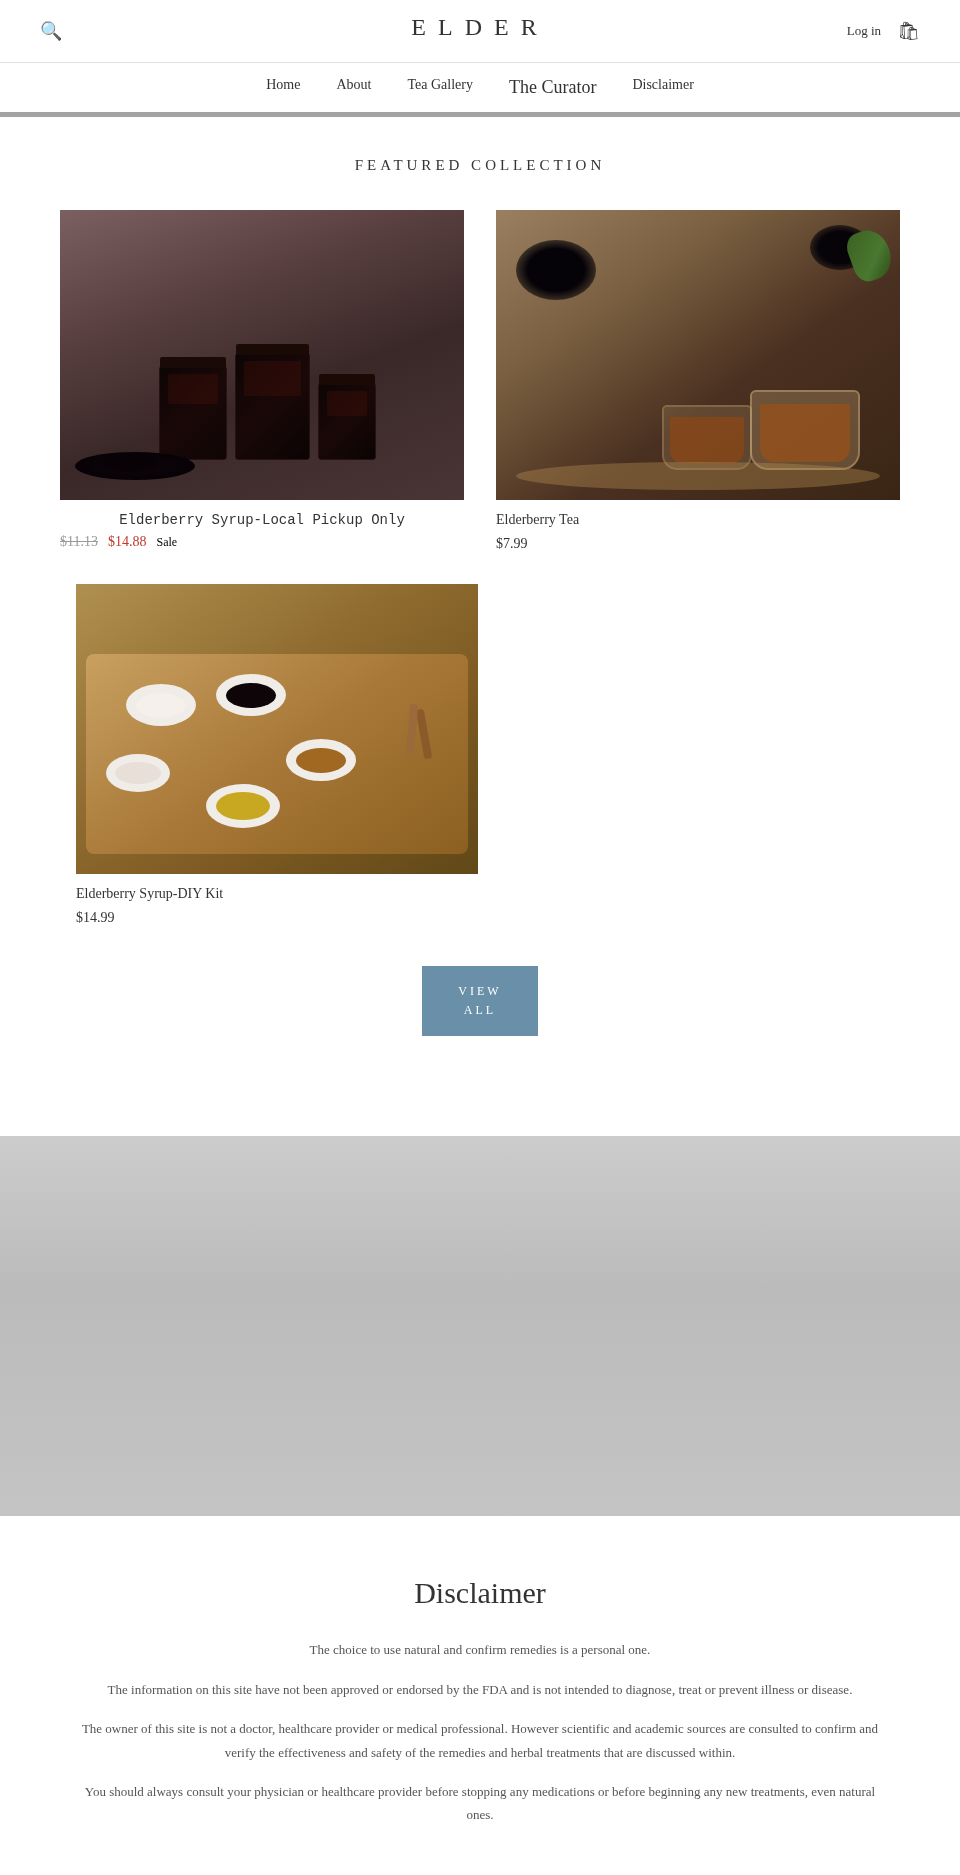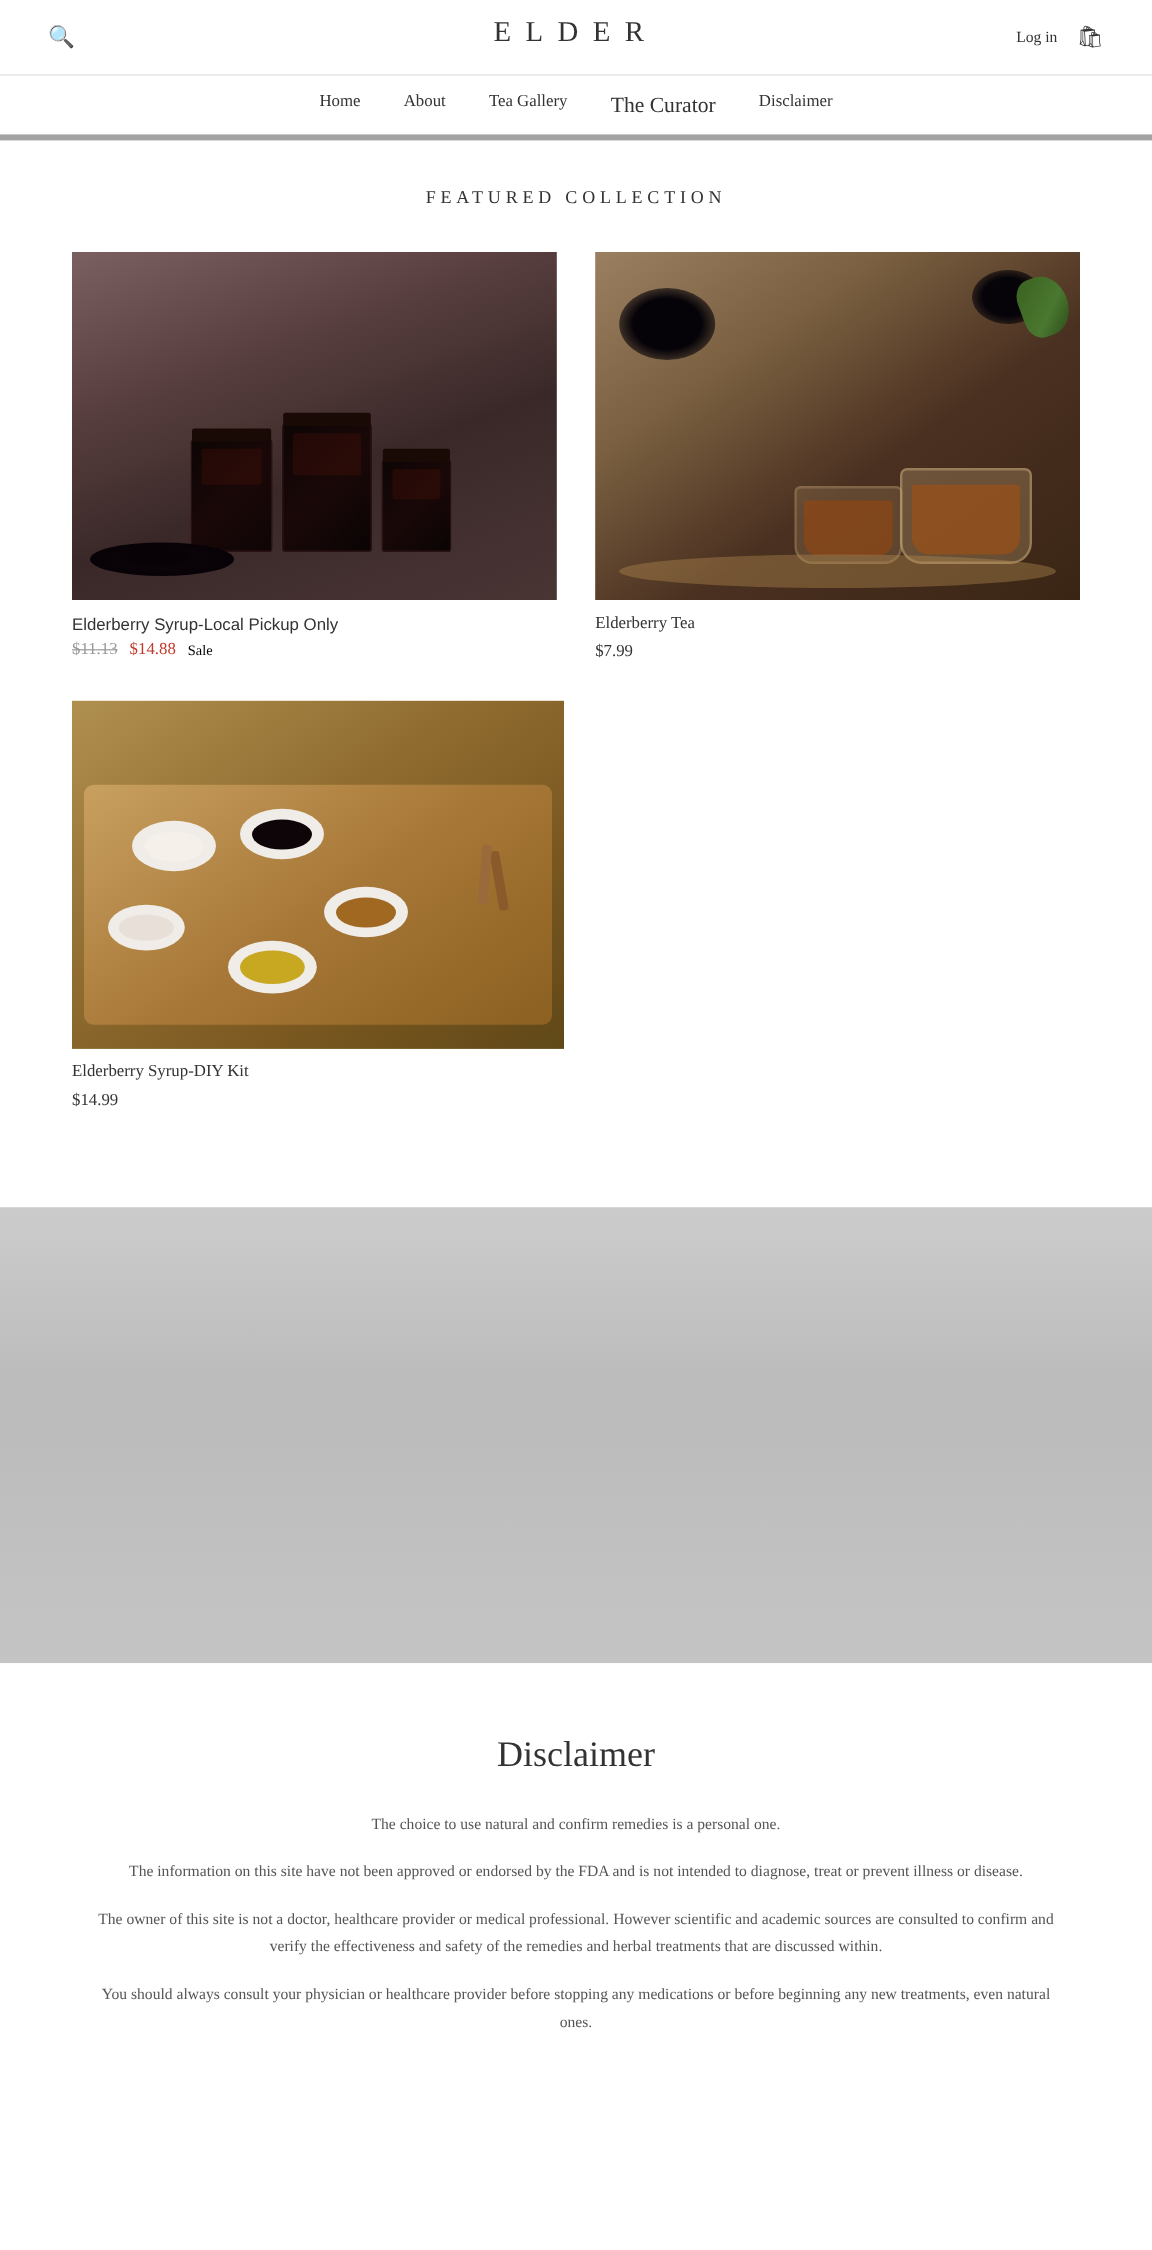--- a/index.html
+++ b/index.html
@@ -47,21 +47,21 @@
             <div style="position:absolute; top:8px; left:8px; right:8px; height:35px; background:rgba(80,20,10,0.3); border-radius:2px;"></div>
           </div>
           <div style="width:58px; height:78px; background:linear-gradient(135deg,#0d0505 0%,#1a0808 50%,#0a0404 100%); border-radius:4px 4px 3px 3px; border:1px solid #2a1010; position:relative; flex-shrink:0;">
             <div style="position:absolute; top:-9px; left:0; right:0; height:11px; background:#1a0a05; border-radius:2px 2px 0 0;"></div>
             <div style="position:absolute; top:8px; left:8px; right:8px; height:25px; background:rgba(80,20,10,0.3); border-radius:2px;"></div>
           </div>
         </div>
         <div style="position:absolute; bottom:20px; left:15px; width:120px; height:28px; background:radial-gradient(ellipse,#0a0308 40%,#050106 100%); border-radius:50%;"></div>
         <div style="position:absolute; bottom:28px; left:40px; width:60px; height:18px; background:radial-gradient(ellipse,#080206 50%,transparent 100%); border-radius:50%;"></div>
       </div>
-      <div style="font-size:14px; color:#333; margin-bottom:6px; font-family:Liberation Sans, sans-serif;">Elderberry Syrup-Local Pickup Only</div>
+      <div style="font-size:14px; color:#333; margin-bottom:6px; font-family:Liberation Mono, monospace;text-align:center;">Elderberry Syrup-Local Pickup Only</div>
       <div style="display:flex; gap:10px; align-items:center;">
         <span style="font-size:14px; color:#999; text-decoration:line-through;">$11.13</span>
         <span style="font-size:14px; color:#c0392b;">$14.88</span>
         <span style="font-size:12px; color:#000000;">Sale</span>
       </div>
     </div>
 
     <div style="cursor:pointer;">
       <div style="width:100%; height:290px; margin-bottom:12px; overflow:hidden; position:relative; background:linear-gradient(145deg,#9a8060 0%,#7a6040 30%,#4a3020 60%,#3a2515 100%);">
 
@@ -79,21 +79,21 @@
 
         <div style="position:absolute; top:20px; right:10px; width:40px; height:50px; background:linear-gradient(135deg,#3a6020 0%,#4a7830 60%,#2a4818 100%); border-radius:40% 60% 60% 40%; transform:rotate(-20deg);"></div>
       </div>
       <div style="font-size:14px; color:#333; margin-bottom:6px; font-family:'Georgia',serif;">Elderberry Tea</div>
       <div>
         <span style="font-size:14px; color:#333;">$7.99</span>
       </div>
     </div>
   </div>
 
-  <div style="display:grid; grid-template-columns:1fr 1fr; gap:21px; margin-bottom:40px;">
+  <div style="display:grid; grid-template-columns:1fr 1fr; gap:21px; margin-bottom:40px;margin-left:16px;">
 
     <div style="cursor:pointer;">
       <div style="width:100%; height:290px; margin-bottom:12px; overflow:hidden; position:relative; background:linear-gradient(145deg,#c8a860 0%,#a88840 30%,#8b7030 60%,#6b5820 100%);">
 
         <div style="position:absolute; inset:0; background:linear-gradient(145deg,#b09050 0%,#906c30 40%,#7a5820 70%,#604818 100%);"></div>
 
         <div style="position:absolute; bottom:20px; left:10px; right:10px; height:200px; background:linear-gradient(145deg,#c8a060 0%,#a87838 50%,#8b6020 100%); border-radius:8px;">
 
           <div style="position:absolute; top:30px; left:40px; width:70px; height:42px; border-radius:50%; background:#f0ece8; display:flex; align-items:center; justify-content:center;">
             <div style="width:50px; height:25px; border-radius:50%; background:#f5f0ea;"></div>
@@ -117,20 +117,23 @@
       </div>
       <div style="font-size:14px; color:#333; margin-bottom:6px; font-family:'Georgia',serif;">Elderberry Syrup-DIY Kit</div>
       <div>
         <span style="font-size:14px; color:#333;">$14.99</span>
       </div>
     </div>
 
     <div></div>
   </div>
 
+  <div style="display:flex; justify-content:center; margin:20px 0 60px;">
+    <button style="background:#6a8fa8; color:#fff; border:none; padding:16px 36px; font-size:12px; letter-spacing:3px; cursor:pointer; font-family:'Georgia',serif; line-height:1.6;">VIEW<br>ALL</button>
+  </div>
 </main>
 
 <div style="width:100%; height:380px; background:linear-gradient(180deg,#ccc 0%,#bbb 40%,#c4c4c4 100%);"></div>
 
 <section style="padding:60px 80px; background:#fff;">
   <h2 style="text-align:center; font-size:30px; font-family:'Palatino Linotype','Book Antiqua',Palatino,serif; font-weight:normal; margin-bottom:28px;">Disclaimer</h2>
 
   <p style="font-size:13px; line-height:1.8; color:#555; text-align:center; margin-bottom:16px; font-family:'Georgia',serif;">The choice to use natural and confirm remedies is a personal one.</p>
   <p style="font-size:13px; line-height:1.8; color:#555; text-align:center; margin-bottom:16px; font-family:'Georgia',serif;">The information on this site have not been approved or endorsed by the FDA and is not intended to diagnose, treat or prevent illness or disease.</p>
   <p style="font-size:13px; line-height:1.8; color:#555; text-align:center; margin-bottom:16px; font-family:'Georgia',serif;">The owner of this site is not a doctor, healthcare provider or medical professional. However scientific and academic sources are consulted to confirm and verify the effectiveness and safety of the remedies and herbal treatments that are discussed within.</p>

